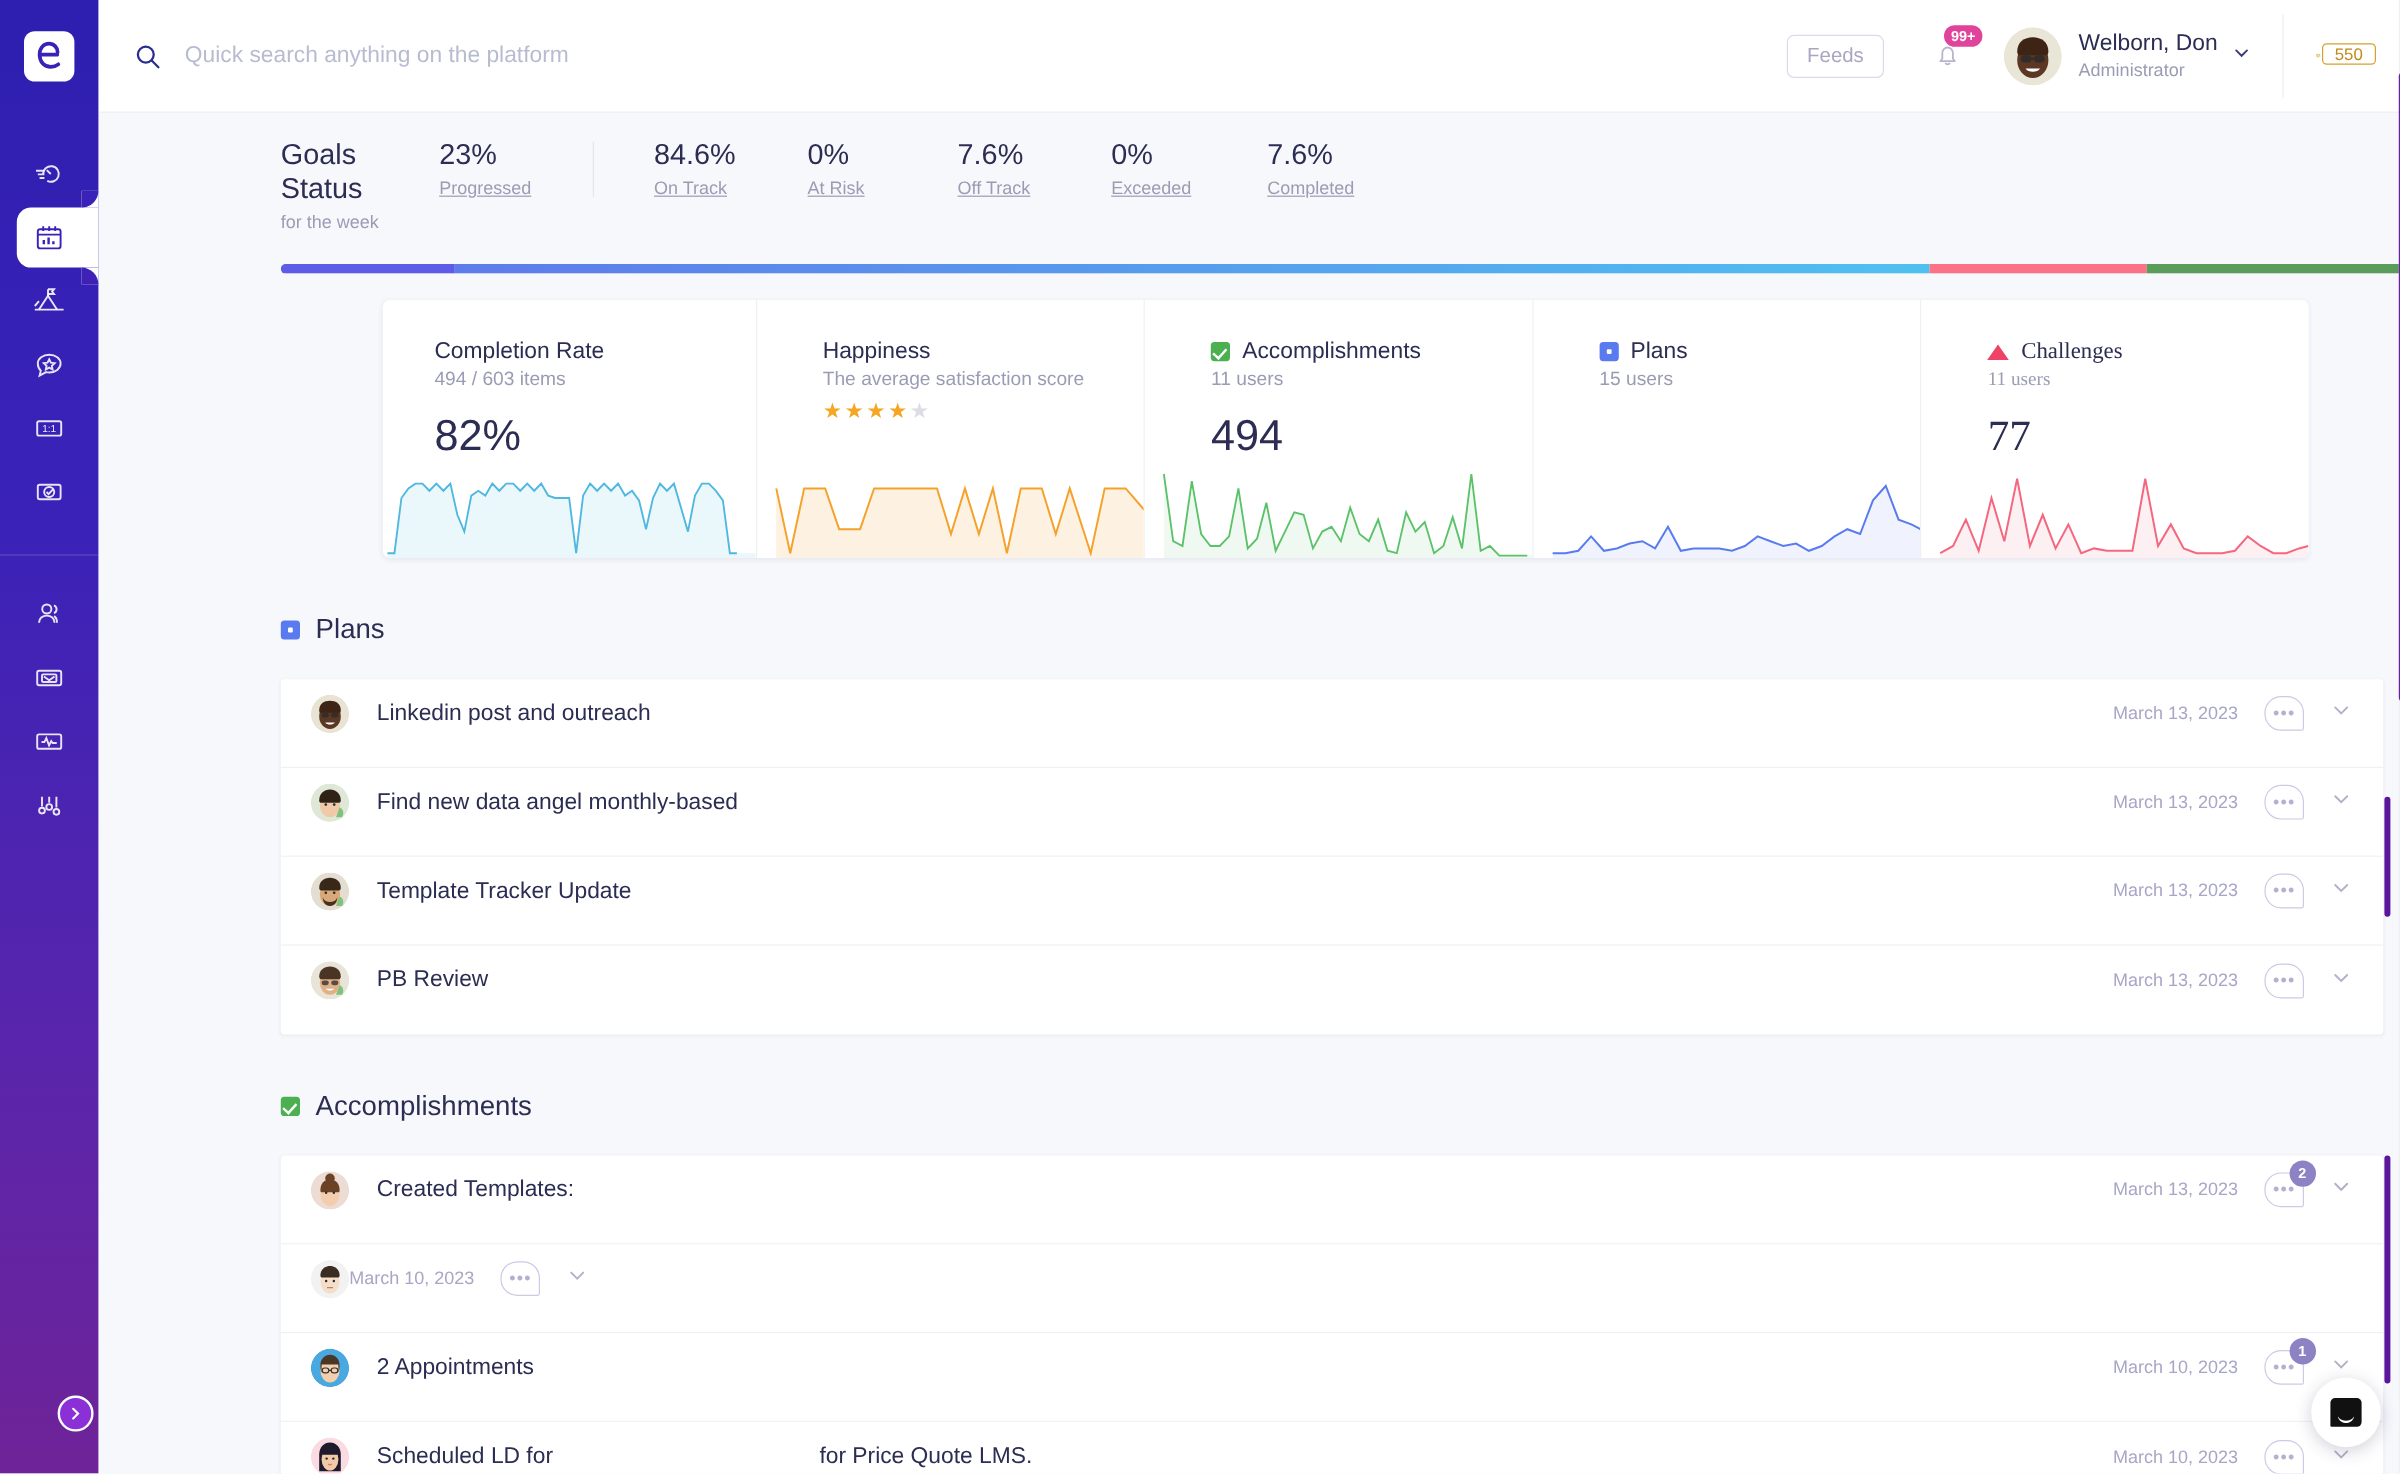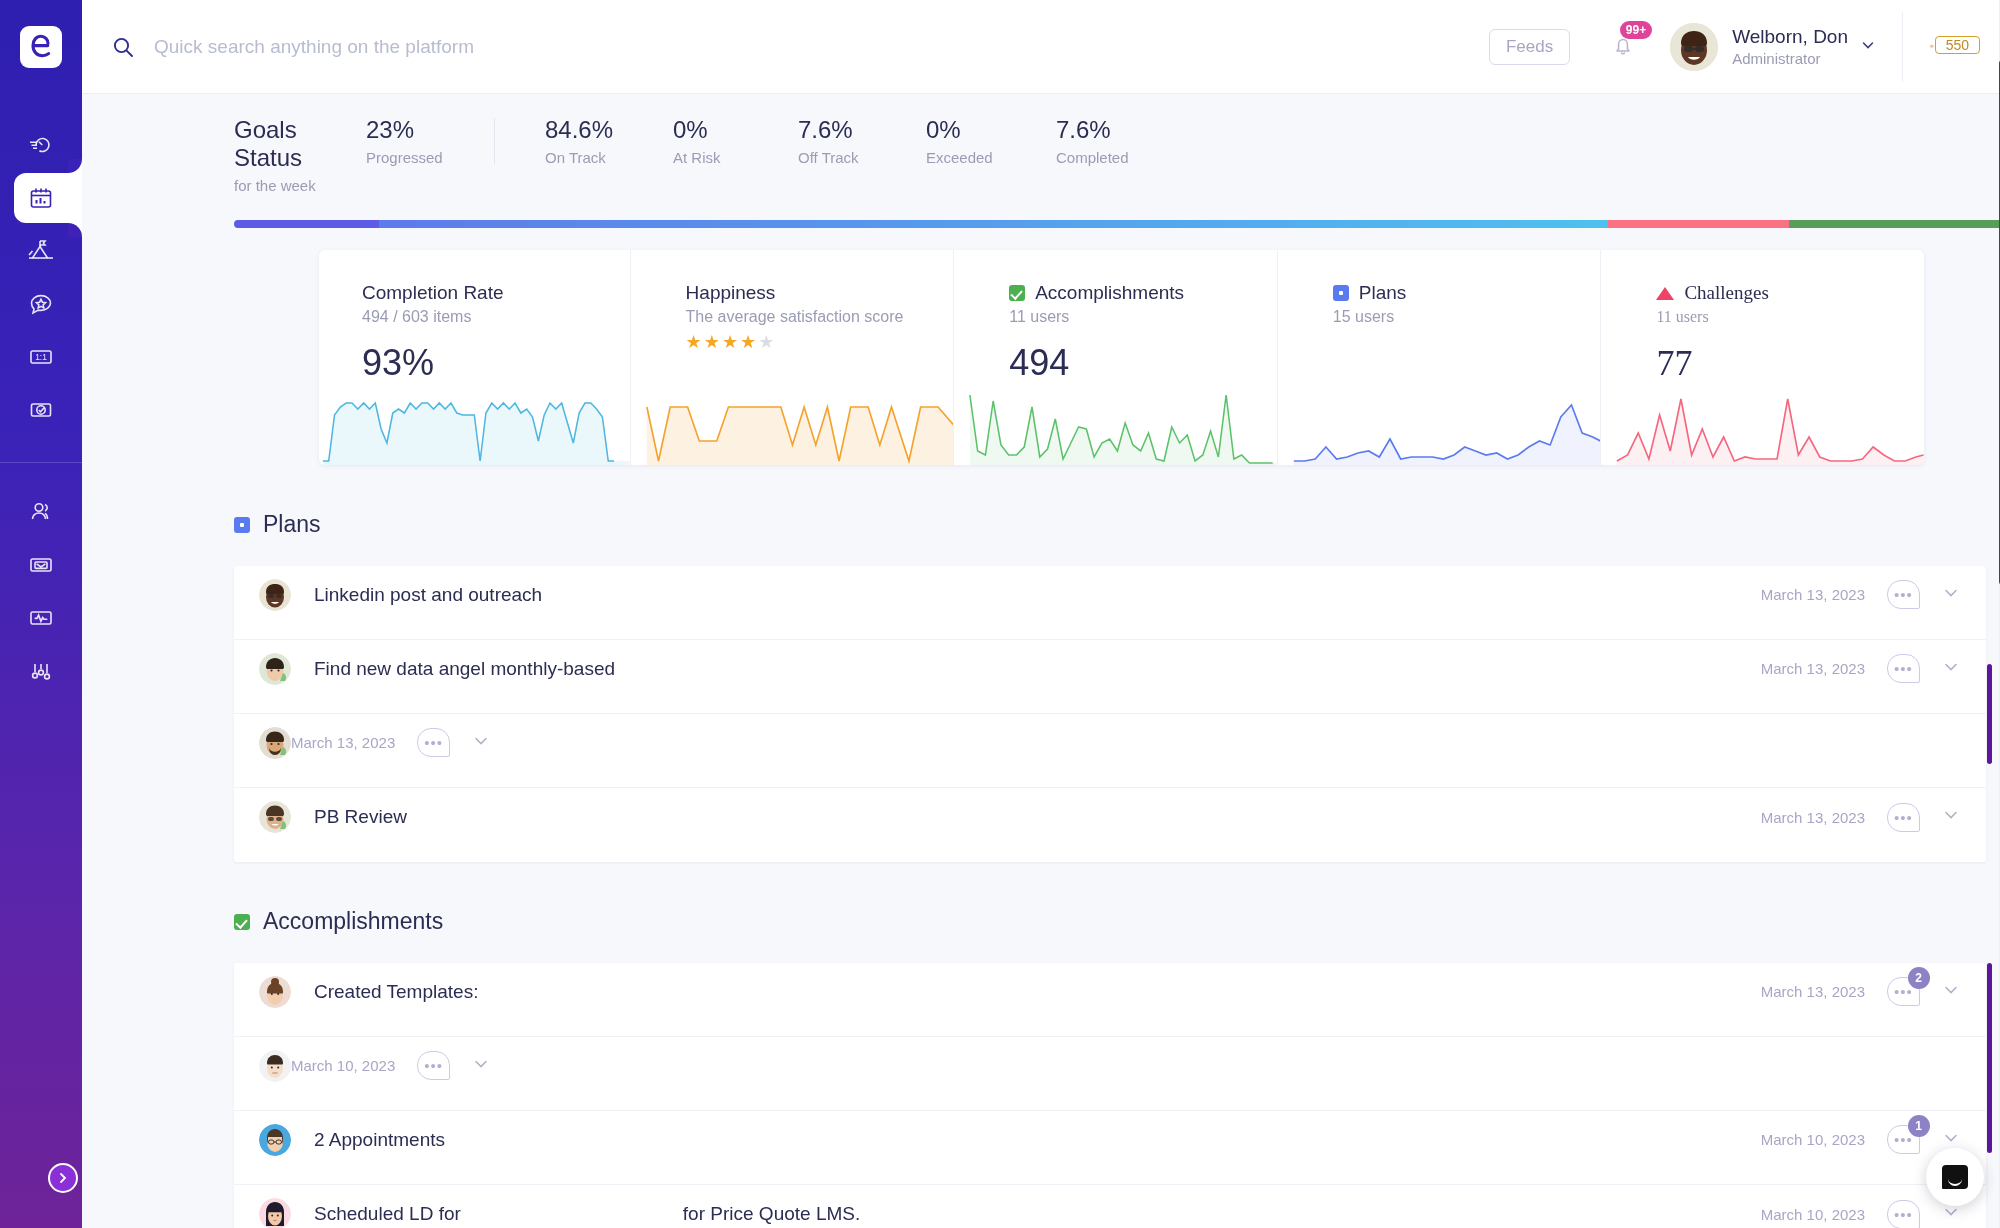--- a/index.html
+++ b/index.html
@@ -102,21 +102,21 @@
     border: 1px solid #d4a12a; color: #c08a1e; font-size: 14px;
     border-radius: 4px; padding: 0px 10px; background: #fff; margin-top: -4px;
   }
 
   
   .goals-row { display: flex; align-items: flex-start; padding: 22px 0 0 152px; }
   .goal-title { font-size: 24px; color: #2b2d52; }
   .goal-sub { font-size: 15px; color: #9a9cb4; margin-top: 5px; }
   .goal-stat { margin-left: 0; }
   .goal-val { font-size: 24px; color: #2b2d52; position: relative; display:inline-block; }
-  .goal-lbl { font-size: 15px; color: #9a9cb4; margin-top: 5px; }
+  .goal-lbl { font-size: 15px; color: #9a9cb4; margin-top: 5px; text-decoration: underline; }
   .vdiv { width: 1px; height: 46px; background: #e3e5ef; margin-top: 2px; }
 
   .progress-track {
     margin: 26px 0 0 152px; width: 1772px; height: 8px; border-radius: 4px;
     display: flex; overflow: hidden;
   }
 
   
   .cards {
     margin: 22px 0 0 237px; width: 1605px; height: 215px; background: #fff;
@@ -413,21 +413,21 @@
       <div style="flex:68;background:linear-gradient(90deg,#5e7bea,#4fc0f0)"></div>
       <div style="flex:10;background:#fb7185"></div>
       <div style="flex:12;background:#5a9c5a"></div>
     </div>
 
     <div class="cards">
 
       <div class="card">
         <div class="card-title">Completion Rate</div>
         <div class="card-sub">494 / 603 items</div>
-        <div class="card-big">93%</div>
+        <div class="card-big">82%</div>
         <svg class="spark" viewBox="0 0 320 80" preserveAspectRatio="none">
           <path d="M4,76 L10,76 L16,30 L22,22 L28,18 L34,18 L40,24 L46,18 L52,24 L58,18 L64,44 L70,58 L76,28 L82,24 L88,28 L94,18 L100,24 L106,18 L112,18 L118,24 L124,18 L130,24 L136,18 L142,28 L148,30 L154,30 L160,30 L166,76 L172,28 L178,18 L184,24 L190,18 L196,24 L202,18 L208,28 L214,24 L220,32 L226,56 L232,30 L238,18 L244,24 L250,18 L256,38 L262,58 L268,28 L274,18 L280,18 L286,24 L292,32 L298,76 L304,76 L320,76 L320,80 L4,80 Z" fill="#eaf7fb"></path>
           <polyline points="4,76 10,76 16,30 22,22 28,18 34,18 40,24 46,18 52,24 58,18 64,44 70,58 76,28 82,24 88,28 94,18 100,24 106,18 112,18 118,24 124,18 130,24 136,18 142,28 148,30 154,30 160,30 166,76 172,28 178,18 184,24 190,18 196,24 202,18 208,28 214,24 220,32 226,56 232,30 238,18 244,24 250,18 256,38 262,58 268,28 274,18 280,18 286,24 292,32 298,76 304,76" fill="none" stroke="#4fb7e0" stroke-width="1.6"></polyline>
         </svg>
       </div>
 
       <div class="card">
         <div class="card-title">Happiness</div>
         <div class="card-sub">The average satisfaction score</div>
         <div class="stars">
@@ -533,20 +533,21 @@
           <svg width="32" height="32" viewBox="0 0 32 32">
             <circle cx="16" cy="16" r="16" fill="#e4ddd2"></circle>
             <ellipse cx="16" cy="18" rx="8.5" ry="10" fill="#d9a878"></ellipse>
             <path d="M7 13c0-5.5 4-8.5 9-8.5s9 3 9 8.5c0 1.4-.8 2-1.5 2h-15C7.8 15 7 14.4 7 13z" fill="#38281a"></path>
             <circle cx="12.5" cy="17" r="1.1" fill="#2b2b2b"></circle>
             <circle cx="19.5" cy="17" r="1.1" fill="#2b2b2b"></circle>
             <path d="M10 21c1.5 5 10.5 5 12 0 0 4-2.5 7-6 7s-6-3-6-7z" fill="#44301f"></path>
             <path d="M24 20c3 1 4 5 2 8h-5z" fill="#7ec27e"></path>
           </svg>
         </div>
+        <div class="row-text">Template Tracker Update</div>
         <div class="row-date">March 13, 2023</div>
         <div class="bubble">•••</div>
         <span class="row-chev">
           <svg width="18" height="18" viewBox="0 0 18 18">
             <path d="M4 6.5L9 11.5L14 6.5" fill="none" stroke="#b3b0c9" stroke-width="1.6" stroke-linecap="round"></path>
           </svg>
         </span>
       </div>
 
       <div class="list-row">

